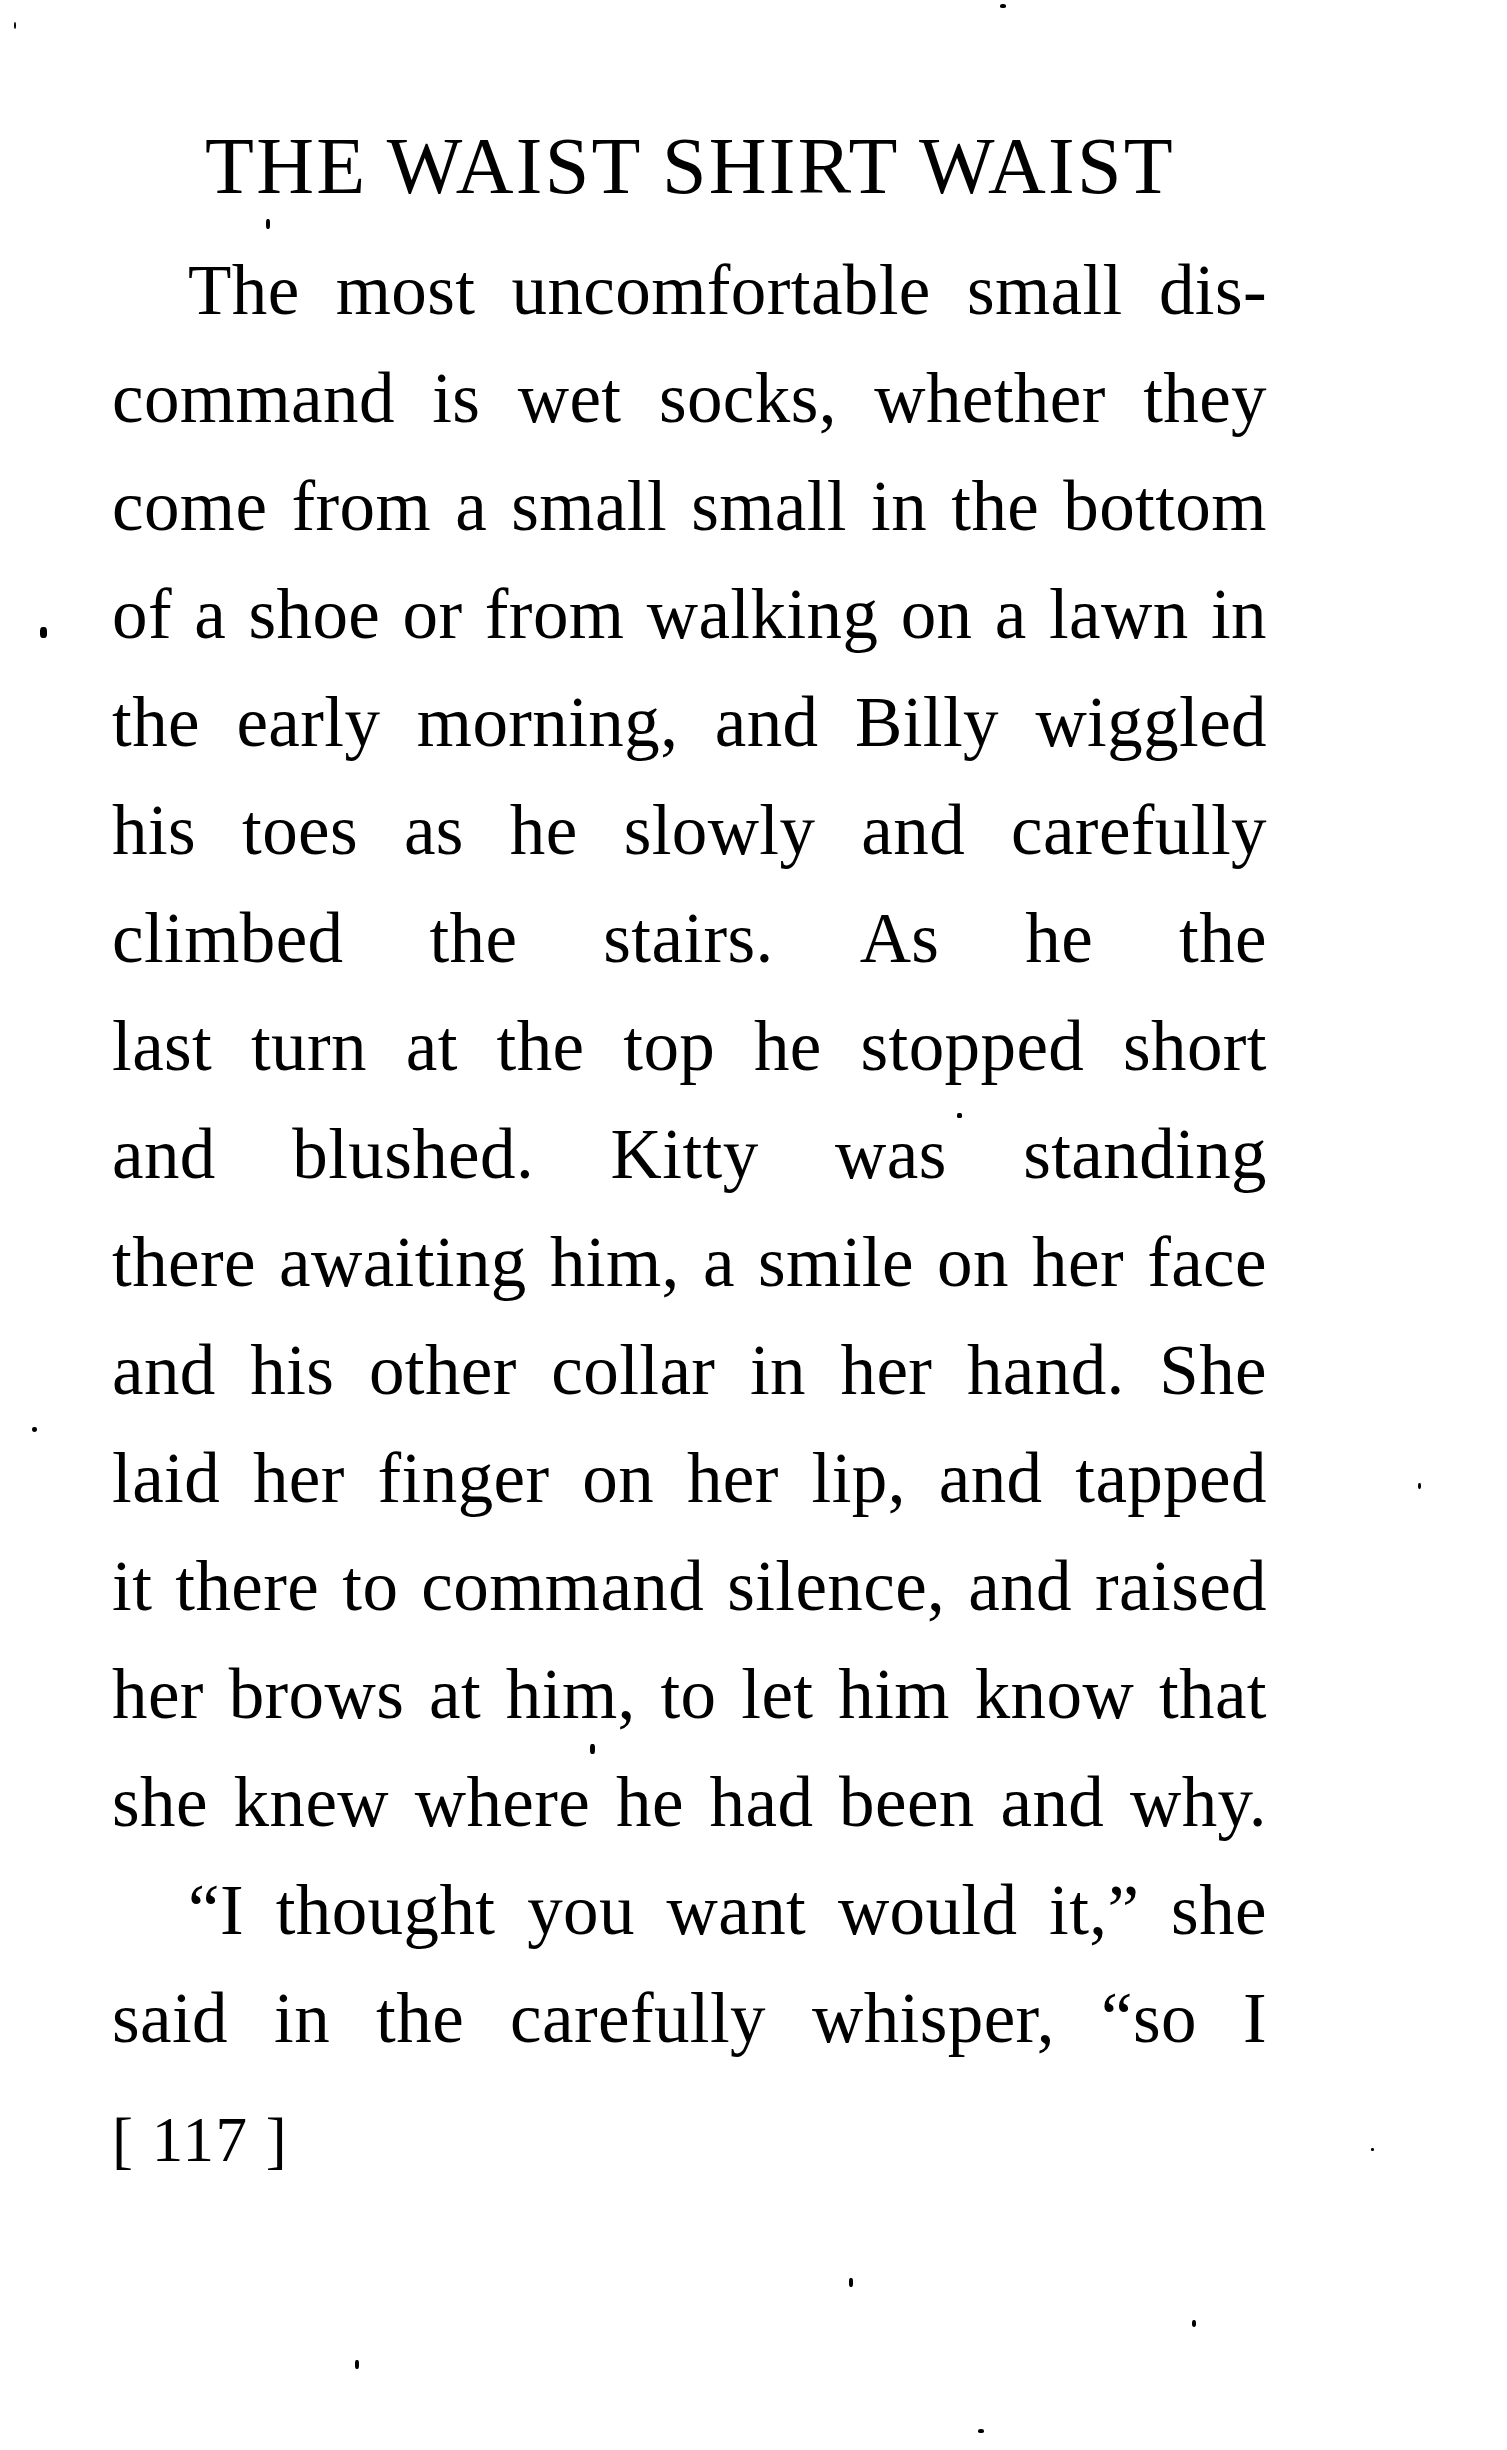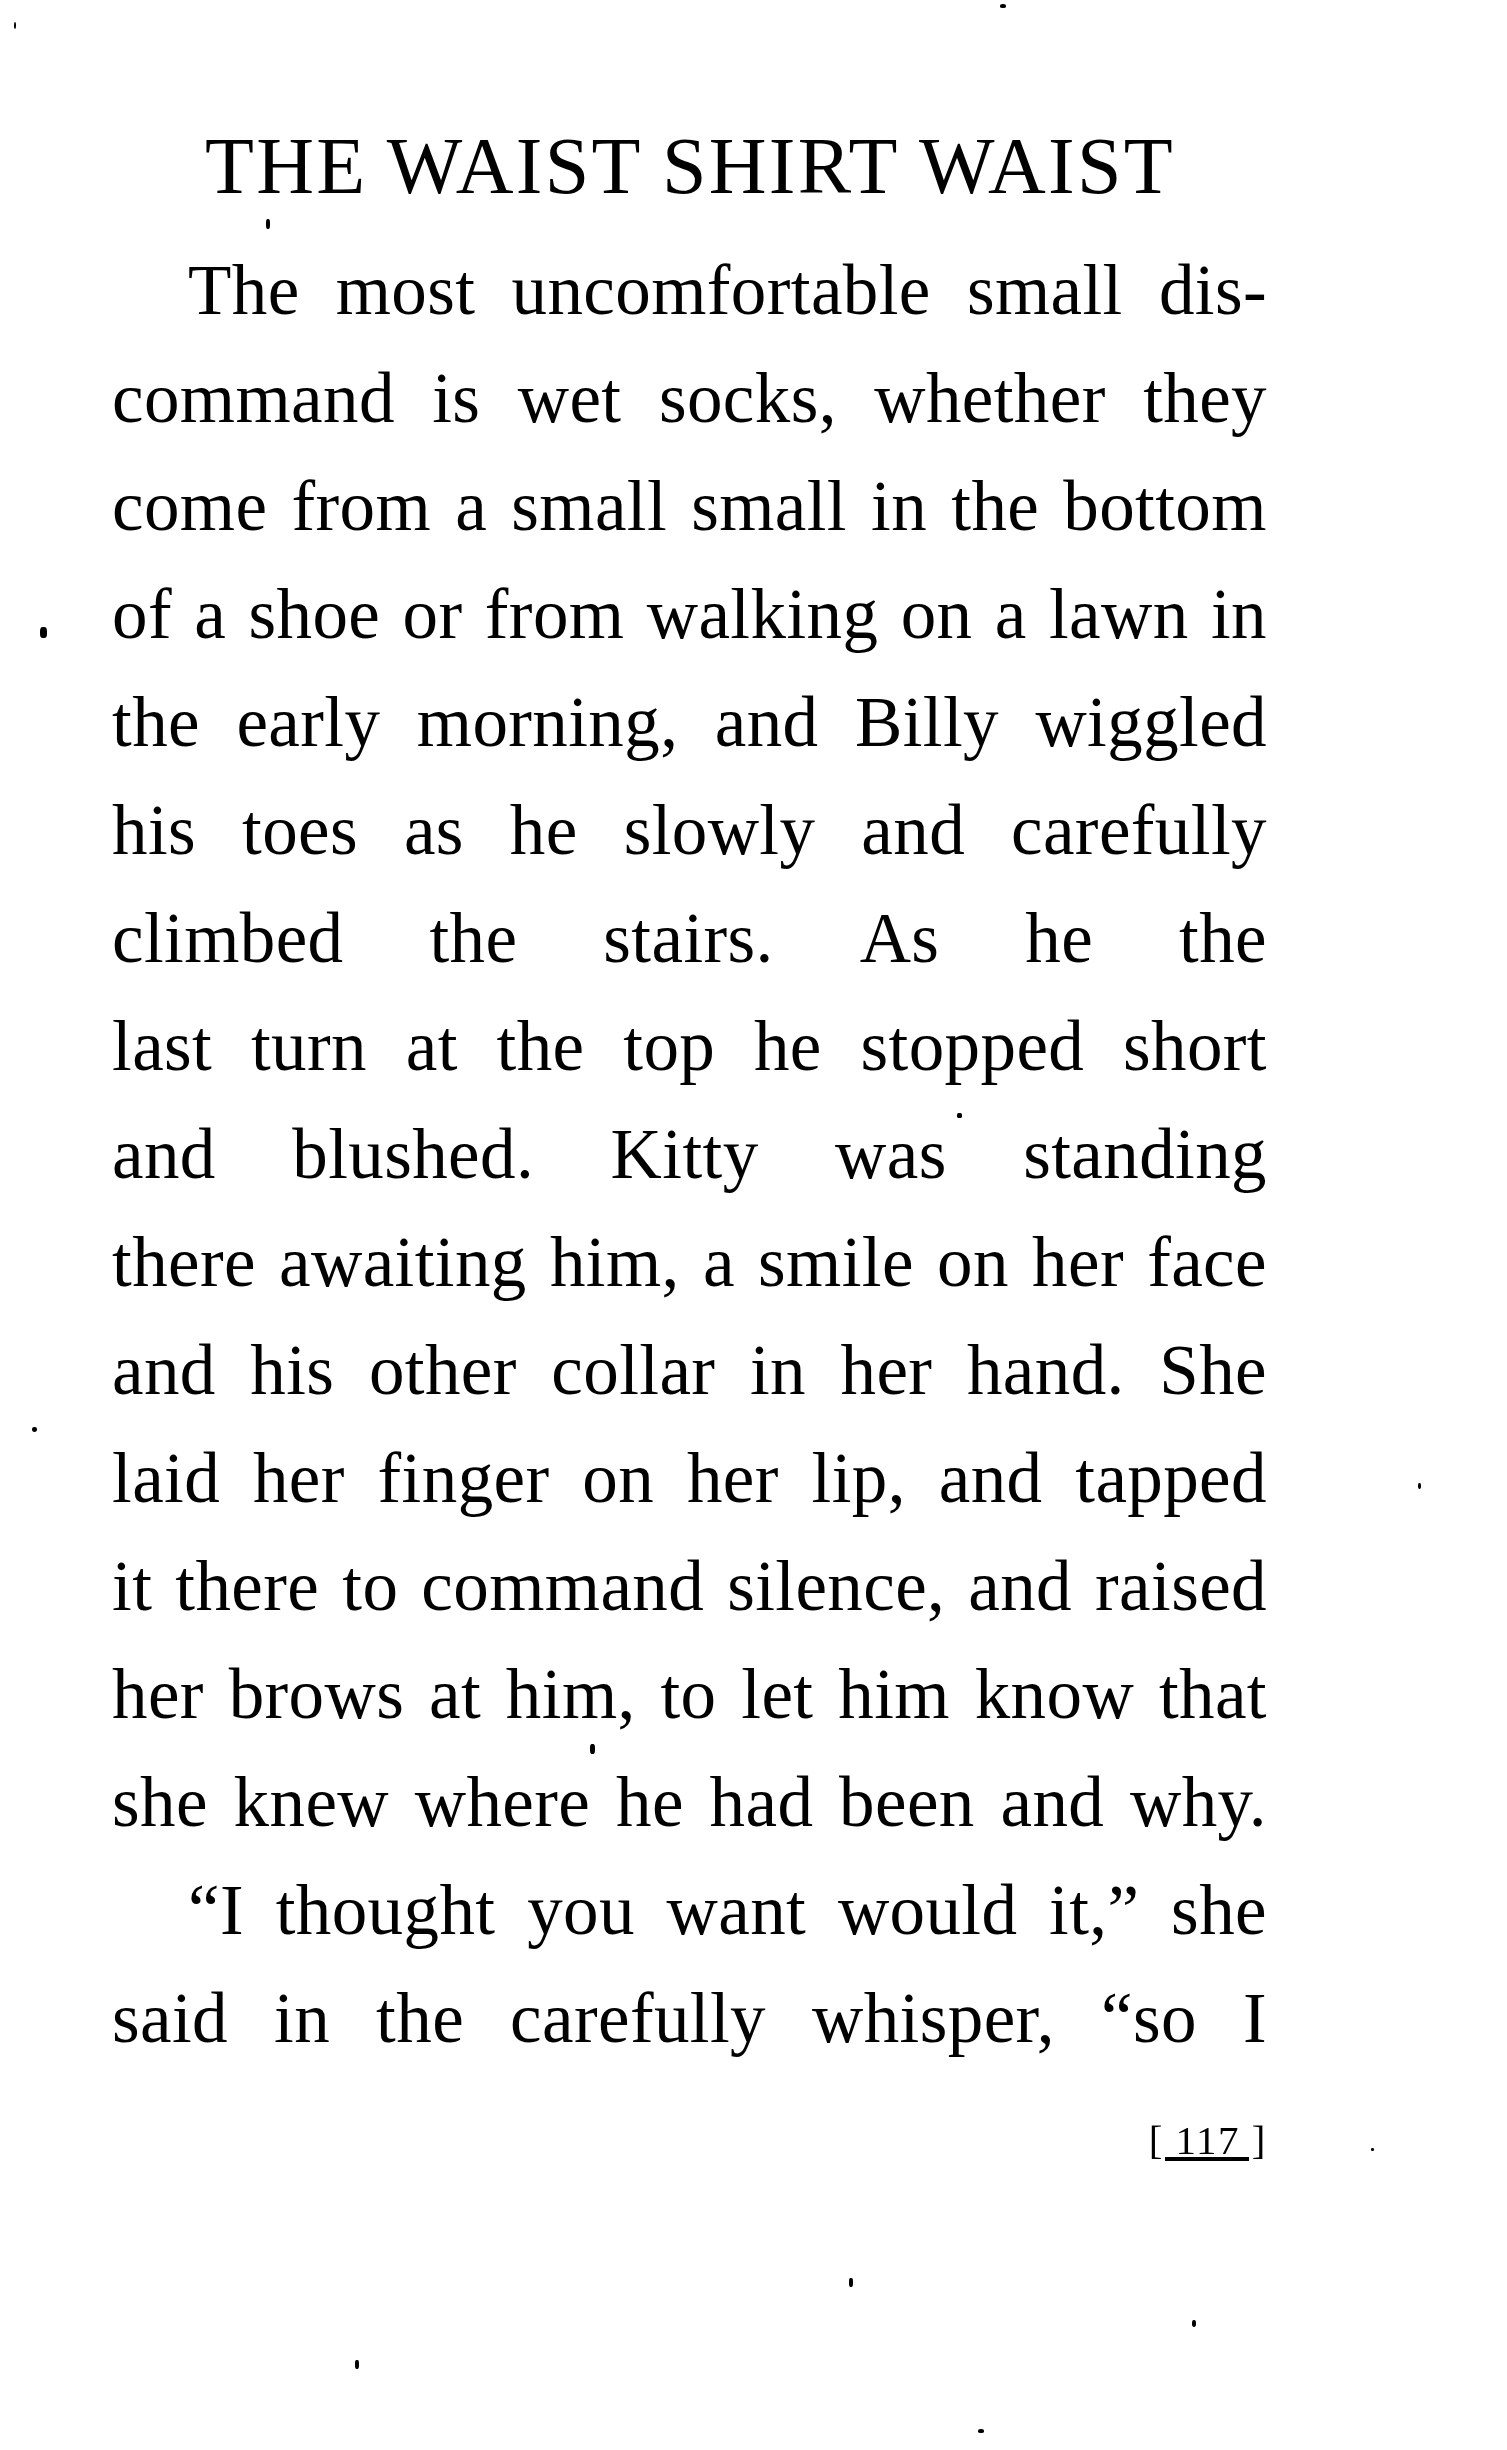--- a/index.html
+++ b/index.html
@@ -52,25 +52,24 @@
   }
   .word {
     display: inline-block;
     white-space: nowrap;
   }
   .page-number {
     position: absolute;
     left: 112px;
     top: 2106px;
     width: 1155px;
-    text-align: right;
-    font-size: 41px;
+    text-align: left;
+    font-size: 63px;
     line-height: 69px;
     letter-spacing: 1.5px;
-    text-decoration: underline;
   }
   .speck {
     position: absolute;
     background: #000000;
     border-radius: 40%;
   }
 </style>
 </head>
 <body>
 

